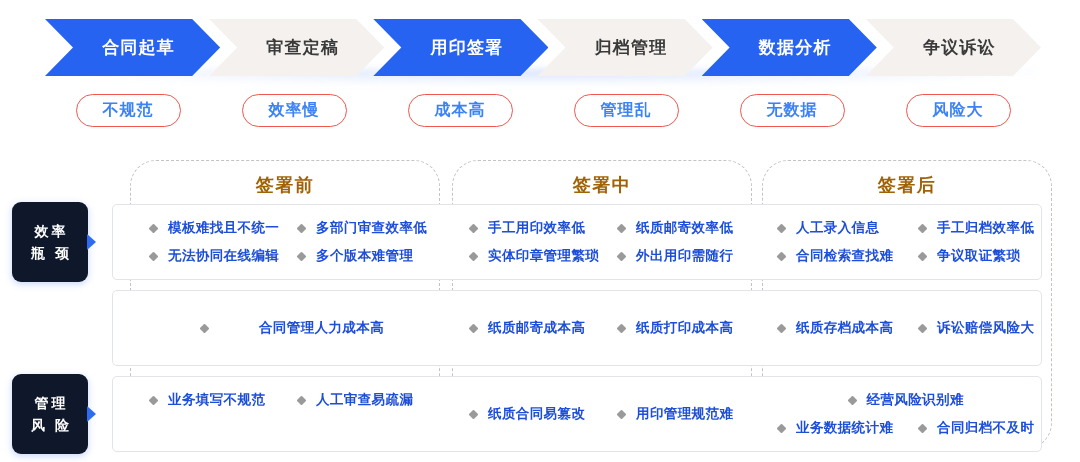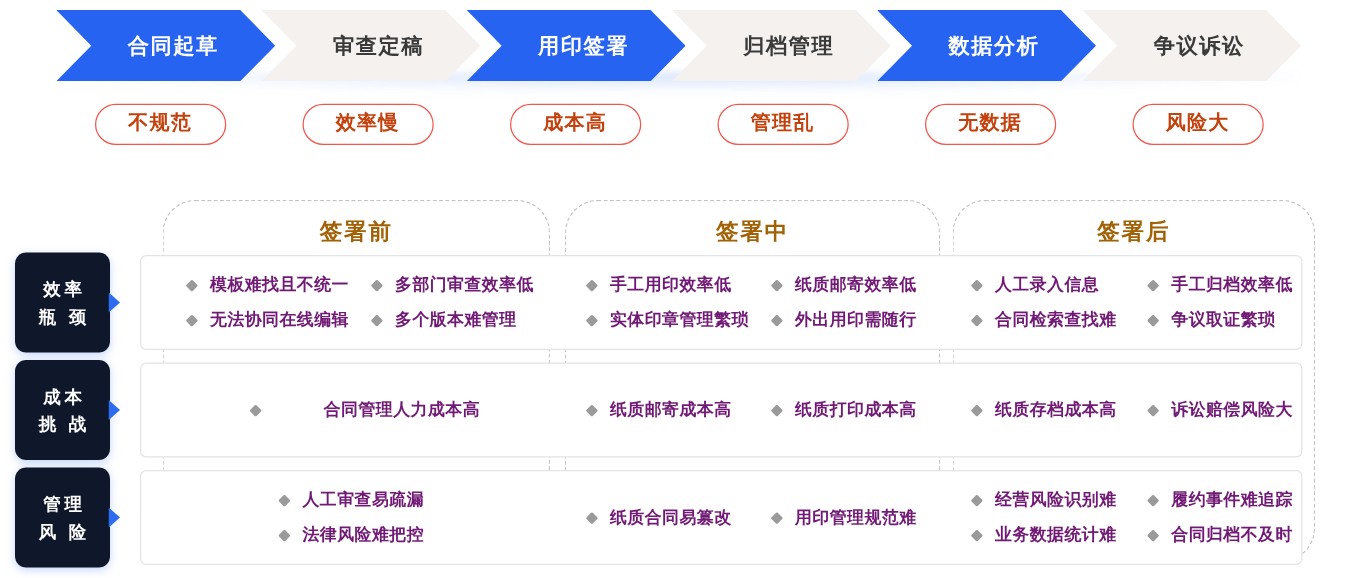--- a/index.html
+++ b/index.html
@@ -6,21 +6,21 @@
   html,body{margin:0;padding:0;}
   body{
     width:1080px;height:462px;
     background:#ffffff;
     font-family:"Liberation Sans","DejaVu Sans",sans-serif;
     position:relative;overflow:hidden;
     -webkit-font-smoothing:antialiased;
   }
 
   
-  #flow-section{position:absolute;left:0;top:0;width:928px;height:130px;}
+  #flow-section{position:absolute;left:0;top:11px;width:928px;height:130px;}
 
   #chevron-row{position:absolute;left:45px;top:8px;height:57px;width:996px;display:flex;}
   .chev{
     position:relative;height:57px;display:flex;align-items:center;justify-content:center;
     margin-right:-11px;
     -webkit-clip-path:polygon(0 0, calc(100% - 28px) 0, 100% 50%, calc(100% - 28px) 100%, 0 100%, 28px 50%);
     clip-path:polygon(0 0, calc(100% - 28px) 0, 100% 50%, calc(100% - 28px) 100%, 0 100%, 28px 50%);
   }
   .chev:first-child{
     -webkit-clip-path:polygon(0 0, calc(100% - 28px) 0, 100% 50%, calc(100% - 28px) 100%, 0 100%, 28px 50%);
@@ -40,21 +40,21 @@
     position:absolute;left:48px;top:58px;width:990px;height:16px;
     background:radial-gradient(ellipse at 50% 0%, rgba(60,120,245,0.22) 0%, rgba(60,120,245,0.06) 55%, rgba(255,255,255,0) 78%);
     filter:blur(3px);
   }
 
   
   #pill-row{position:absolute;left:45px;top:78px;width:996px;height:42px;display:flex;}
   .pill-slot{display:flex;align-items:center;justify-content:center;}
   .pill{
     border:1.6px solid #f0574e;border-radius:21px;background:#ffffff;
-    color:#c2410c;font-size:16px;font-weight:bold;letter-spacing:1px;
+    color:#3b82f6;font-size:16px;font-weight:bold;letter-spacing:1px;
     padding:7px 26px 8px 26px;white-space:nowrap;line-height:1;
   }
 
   
   #matrix{position:absolute;left:0;top:160px;width:1080px;height:295px;}
 
   
   .col-capsule{
     position:absolute;top:0;height:289px;
     border:1.4px dashed #c3c3c3;border-radius:26px;
@@ -92,21 +92,21 @@
 
   
   .cellwrap{position:absolute;top:0;height:100%;display:flex;flex-direction:column;justify-content:center;}
   .cellline{display:flex;align-items:center;justify-content:center;height:28px;}
   .item{display:flex;align-items:center;white-space:nowrap;}
   .dia{
     width:7px;height:7px;background:#9a9a9a;
     transform:rotate(45deg);margin:0 11px;flex:0 0 auto;
     border-radius:1px;
   }
-  .itx{color:#701a75;font-size:13.5px;font-weight:bold;letter-spacing:.4px;}
+  .itx{color:#1d4ed8;font-size:13.5px;font-weight:bold;letter-spacing:.4px;}
   .solo{justify-content:center;}
 </style>
 </head>
 <body>
 
 <div id="flow-section">
 
   <div id="chevron-row">
       <div class="chev on" style="width: 175.167px; z-index: 6;">
         <span class="chev-label">合同起草</span>
@@ -258,61 +258,52 @@
             <span class="dia"></span>
             <span class="itx">纸质存档成本高</span>
           </div>
           <div class="item" style="width: 141px;">
             <span class="dia"></span>
             <span class="itx">诉讼赔偿风险大</span>
           </div>
         </div>
       </div>
     </div>
-    <div class="row-tab" style="top: 128px; height: 80px;">
-      <div class="tl">成本</div>
-      <div class="tl">挑 战</div>
-      <span class="nub"></span>
-    </div>
     <div class="row-box" style="top: 216px; height: 76px;">
       <div class="cellwrap" style="left: 26px; width: 296px;">
         <div class="cellline">
           <div class="item" style="width: 148px;">
             <span class="dia"></span>
+            <span class="itx">业务填写不规范</span>
+          </div>
+          <div class="item" style="width: 148px;">
+            <span class="dia"></span>
             <span class="itx">人工审查易疏漏</span>
           </div>
         </div>
         <div class="cellline">
-          <div class="item" style="width: 148px;">
-            <span class="dia"></span>
-            <span class="itx">法律风险难把控</span>
-          </div>
         </div>
       </div>
       <div class="cellwrap" style="left: 346px; width: 296px;">
         <div class="cellline">
           <div class="item" style="width: 148px;">
             <span class="dia"></span>
             <span class="itx">纸质合同易篡改</span>
           </div>
           <div class="item" style="width: 148px;">
             <span class="dia"></span>
             <span class="itx">用印管理规范难</span>
           </div>
         </div>
       </div>
       <div class="cellwrap" style="left: 654px; width: 282px;">
         <div class="cellline">
           <div class="item" style="width: 141px;">
             <span class="dia"></span>
             <span class="itx">经营风险识别难</span>
-          </div>
-          <div class="item" style="width: 141px;">
-            <span class="dia"></span>
-            <span class="itx">履约事件难追踪</span>
           </div>
         </div>
         <div class="cellline">
           <div class="item" style="width: 141px;">
             <span class="dia"></span>
             <span class="itx">业务数据统计难</span>
           </div>
           <div class="item" style="width: 141px;">
             <span class="dia"></span>
             <span class="itx">合同归档不及时</span>

